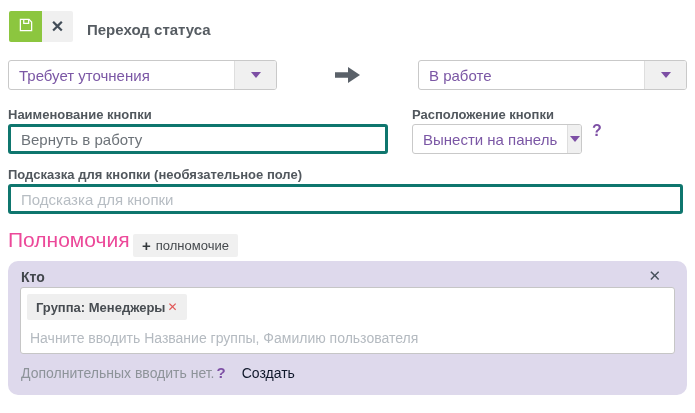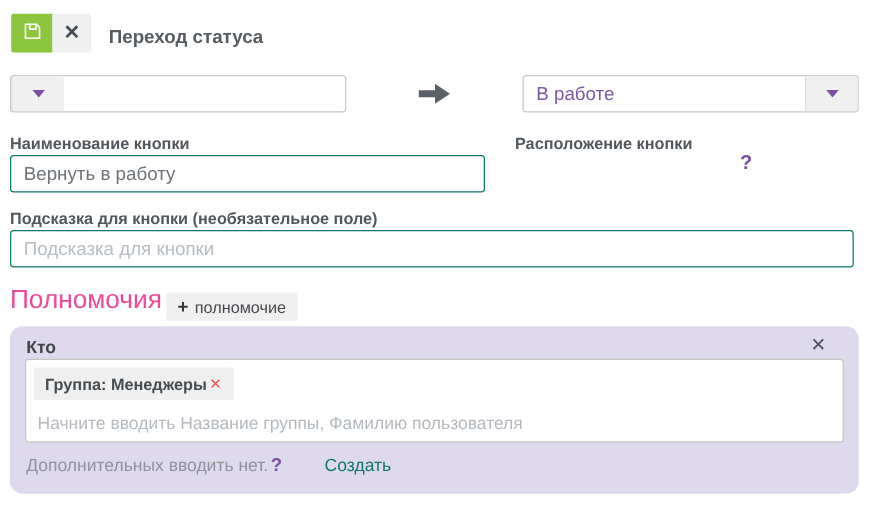--- a/index.html
+++ b/index.html
@@ -30,21 +30,21 @@
 
   .dd-from { left: 8px; top: 60px; width: 269px; }
   .dd-to   { left: 418px; top: 60px; width: 269px; gap: 48px; }
   .arrow-between { position: absolute; left: 334px; top: 66px; }
 
   .field-label { position: absolute; font-size: 13px; font-weight: bold; color: #51575d; }
   .lbl-name { left: 8px; top: 107px; }
   .lbl-pos  { left: 412px; top: 107px; }
   .lbl-tip  { left: 8px; top: 167px; }
 
-  .text-input { position: absolute; height: 30px; border: 1px solid #0f766e; border-radius: 3px;
+  .text-input { position: absolute; height: 30px; border: 3px solid #0f766e; border-radius: 3px;
     font-family: inherit; font-size: 15px; color: #6d7379; padding: 0 10px; outline: none; }
   .text-input::placeholder { color: #b7bdc3; opacity: 1; }
   .inp-name { left: 8px; top: 124px; width: 380px; }
   .inp-tip  { left: 8px; top: 184px; width: 675px; }
   .dd-pos   { left: 412px; top: 124px; width: 170px; }
 
   .help-q { position: absolute; color: #7d4fa5; font-size: 16px; font-weight: bold; cursor: pointer; }
   .help-pos { left: 592px; top: 122px; }
 
   
@@ -70,61 +70,68 @@
   .tag-label { font-size: 13px; font-weight: bold; color: #474c51; white-space: nowrap; }
   .tag-remove { font-size: 12px; font-weight: bold; color: #e05555; cursor: pointer;
     background: none; border: none; font-family: inherit; line-height: 1; }
   .ms-placeholder { position: absolute; left: 9px; bottom: 7px; font-size: 14px;
     color: #b4bac0; white-space: nowrap; }
 
   .perm-footer { position: absolute; left: 13px; top: 103px; display: flex;
     align-items: baseline; font-size: 14px; }
   .perm-footer-text { color: #8d9399; }
   .perm-footer-help { color: #7d4fa5; font-weight: bold; font-size: 15px; margin-left: 2px; cursor: pointer; }
-  .perm-footer-link { color: #0f766e; margin-left: 34px; text-decoration: none; cursor: pointer; }
+  .perm-footer-link { color: #0f172a; margin-left: 16px; text-decoration: none; cursor: pointer; }
 </style>
 </head>
 <body>
 
 <div class="frame">
 
   <button class="btn-save">
     <span>
       <svg width="18" height="18" viewBox="0 0 24 24">
         <path d="M4.5 4.5 h11.5 l3.5 3.5 v11.5 h-15 z" fill="none" stroke="#fff" stroke-width="1.7"></path>
         <path d="M9 4.5 v5.2 h6.5 v-5.2" fill="none" stroke="#fff" stroke-width="1.7"></path>
       </svg>
     </span>
   </button>
   <button class="btn-cancel">
     <span>✕</span>
   </button>
   <div class="page-title">Переход статуса</div>
 
   <div class="select dd-from">
+    <span class="select-text">Требует уточнения</span>
     <span class="select-arrow">
         <span class="tri-down"></span>
       </span>
   </div>
   <span class="arrow-between">
     <svg width="27" height="18" viewBox="0 0 27 18">
       <path d="M1 6.2 h13 v-5.2 l12 8 -12 8 v-5.2 h-13 z" fill="#5a6169"></path>
     </svg>
   </span>
   <div class="select dd-to">
     <span class="select-text">В работе</span>
     <span class="select-arrow">
         <span class="tri-down"></span>
       </span>
   </div>
 
   <div class="field-label lbl-name">Наименование кнопки</div>
   <input class="text-input inp-name" type="text" value="Вернуть в работу" style="">
 
   <div class="field-label lbl-pos">Расположение кнопки</div>
+  <div class="select dd-pos">
+    <span class="select-text">Вынести на панель</span>
+    <span class="select-arrow select-arrow-sm">
+        <span class="tri-down"></span>
+      </span>
+  </div>
   <span class="help-q help-pos">?</span>
 
   <div class="field-label lbl-tip">Подсказка для кнопки (необязательное поле)</div>
   <input class="text-input inp-tip" type="text" placeholder="Подсказка для кнопки" style="">
 
   <div class="perm-heading">Полномочия</div>
   <button class="btn-add-perm">
     <span class="plus">+</span>
     <span>полномочие</span>
   </button>

